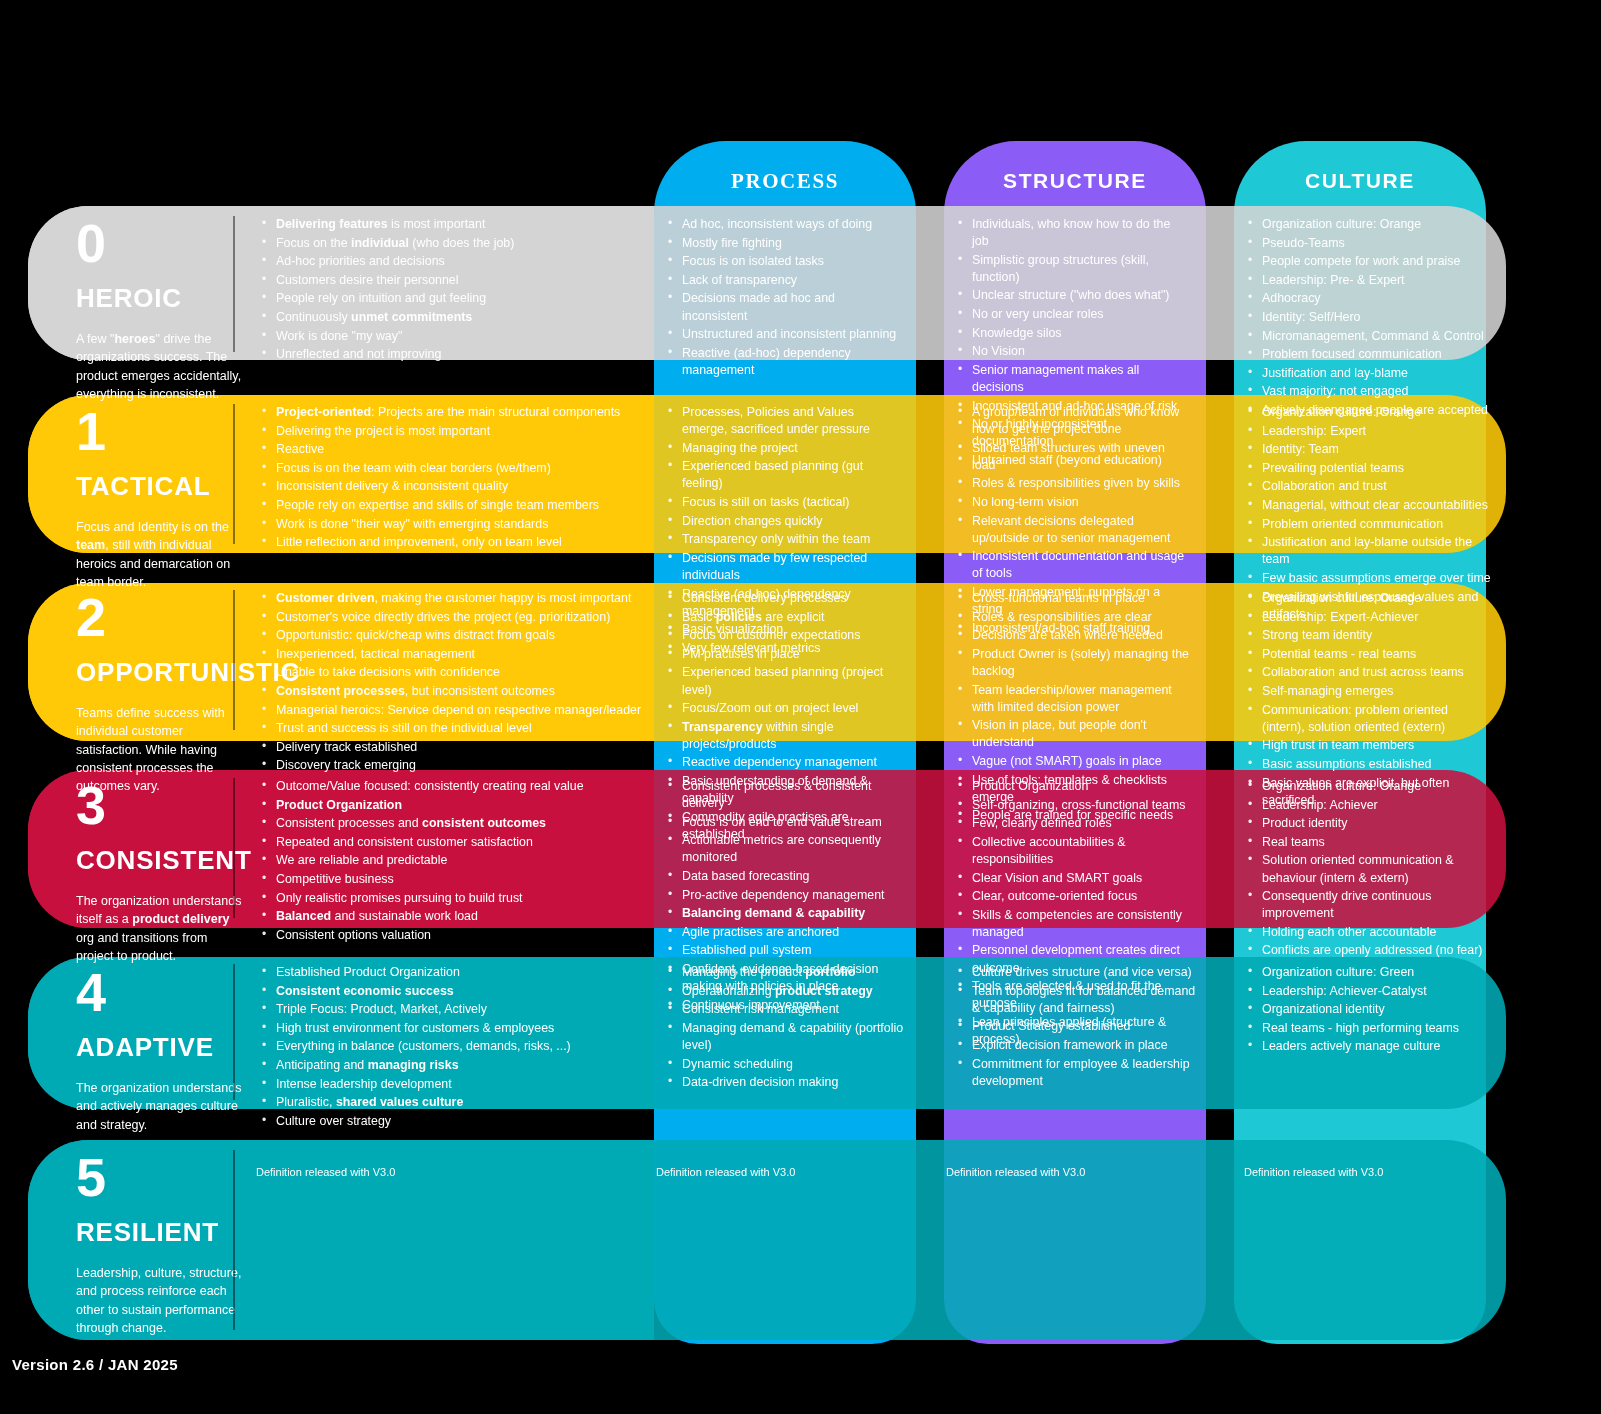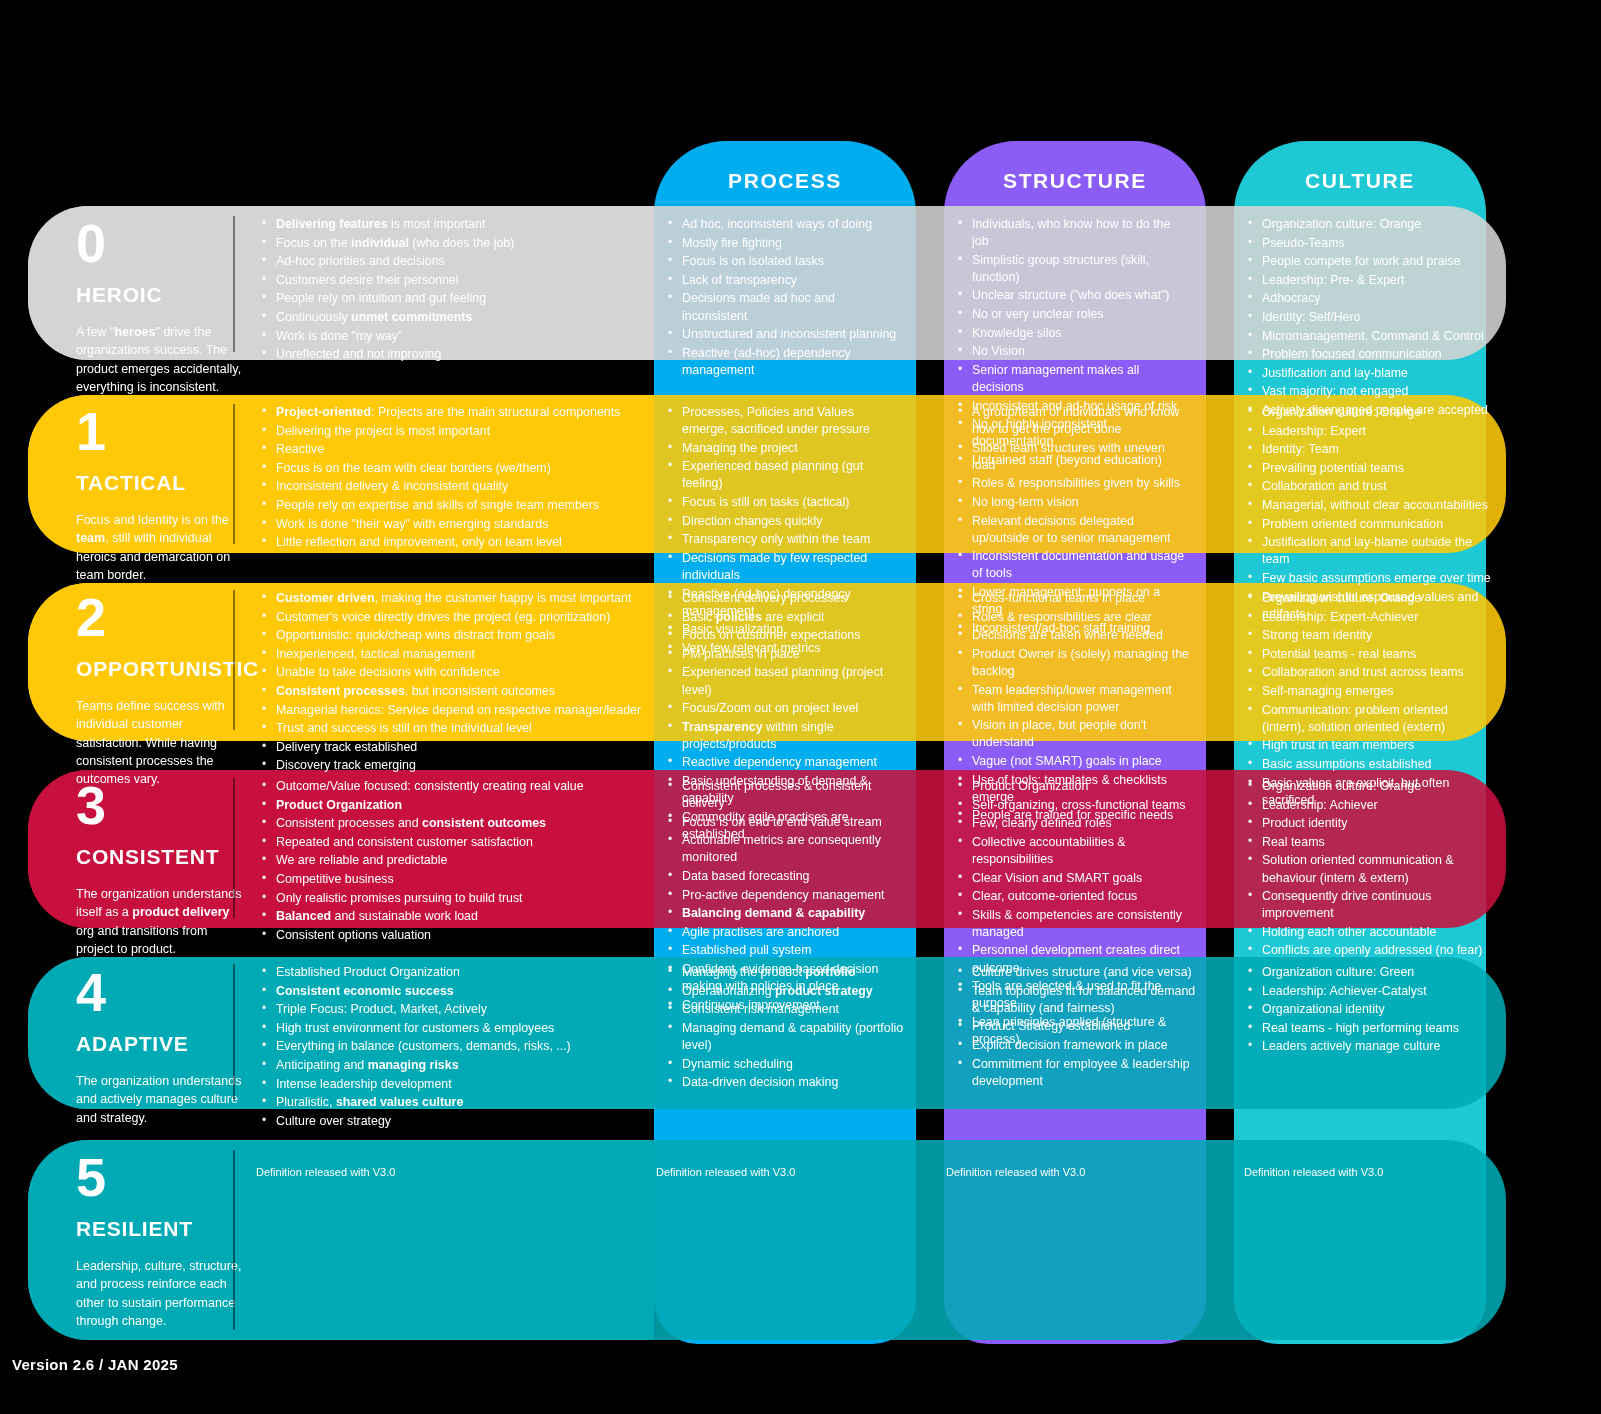--- a/index.html
+++ b/index.html
@@ -41,21 +41,21 @@
     position: absolute;
     z-index: 6;
     color: #fff;
     padding-left: 48px;
   }
   .row-num {
     font-size: 54px; font-weight: bold; line-height: 0.95;
     letter-spacing: -1px;
   }
   .row-title {
-    font-size: 21px; font-weight: bold; letter-spacing: 0.8px;
+    font-size: 26px; font-weight: bold; letter-spacing: 0.8px;
     margin-top: 14px;
   }
   .row-desc {
     font-size: 12.5px; line-height: 1.45; margin-top: 16px;
     width: 172px;
   }
   .row-desc b { font-weight: bold; }
 
   .row-divider {
     position: absolute;
@@ -103,21 +103,21 @@
     z-index: 9;
     letter-spacing: 0.3px;
     text-align: right;
   }
 </style>
 </head>
 <body>
 
 <div id="stage">
 
-  <div class="col-capsule" style="left:654px;  top:141px;  width:262px; height:1203px; background:#00AEEF;">
+  <div class="col-capsule" style="left:654px;  top:141px;  width:262px; height:1203px; background:#00AEEF;font-family:Liberation Serif, serif;">
     <div class="col-head">PROCESS</div>
   </div>
   <div class="col-capsule" style="left:944px;  top:141px;  width:262px; height:1203px; background:#8b5cf6;">
     <div class="col-head">STRUCTURE</div>
   </div>
   <div class="col-capsule" style="left:1234px; top:141px;  width:252px; height:1203px; background:#1EC8D4;">
     <div class="col-head">CULTURE</div>
   </div>
 
   <div class="row-capsule" style="left:28px; top:206px;  width:1478px; height:154px; background:#D4D4D4;"></div>

